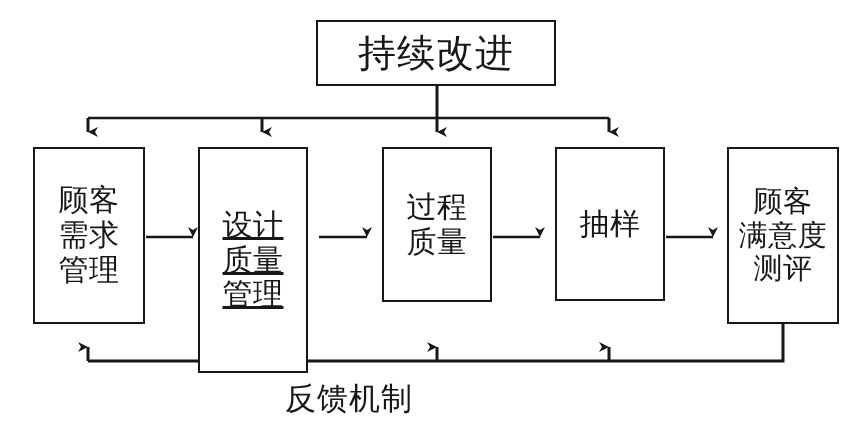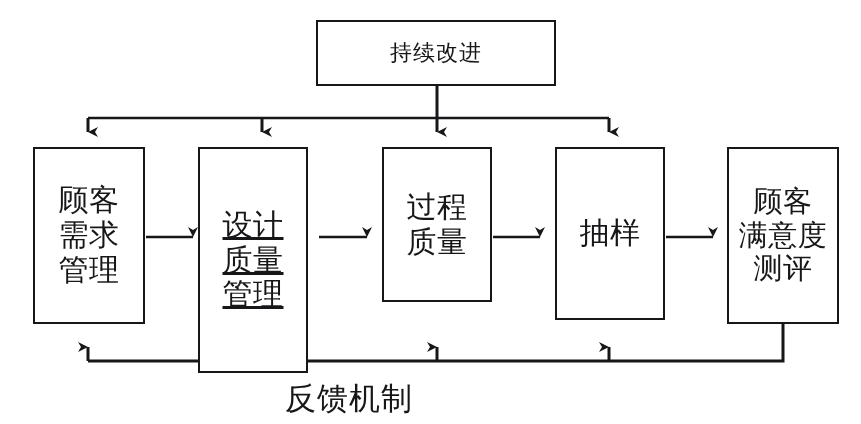--- a/index.html
+++ b/index.html
@@ -40,31 +40,31 @@
     letter-spacing: 0.5px;
   }
   
   #box-top {
     left: 316px;
     top: 20px;
     width: 240px;
     height: 66px;
   }
   #box-top .node-line {
-    font-size: 22px;
+    font-size: 38px;
     letter-spacing: 1px;
   }
   
   .process-box .node-line {
     font-size: 30px;
   }
   #box-1 { left: 33px;  top: 147px; width: 112px; height: 177px; }
   #box-2 { left: 198px; top: 147px; width: 110px; height: 226px; text-decoration: underline; }
   #box-3 { left: 382px; top: 147px; width: 110px; height: 155px; }
-  #box-4 { left: 555px; top: 147px; width: 110px; height: 173px; }
+  #box-4 { left: 555px; top: 147px; width: 110px; height: 154px; }
   #box-5 { left: 727px; top: 147px; width: 112px; height: 177px; }
   #box-5 .node-line { font-size: 29px; }
 
   
   #feedback-caption {
     position: absolute;
     left: 0;
     top: 378px;
     width: 682px;
     text-align: center;

